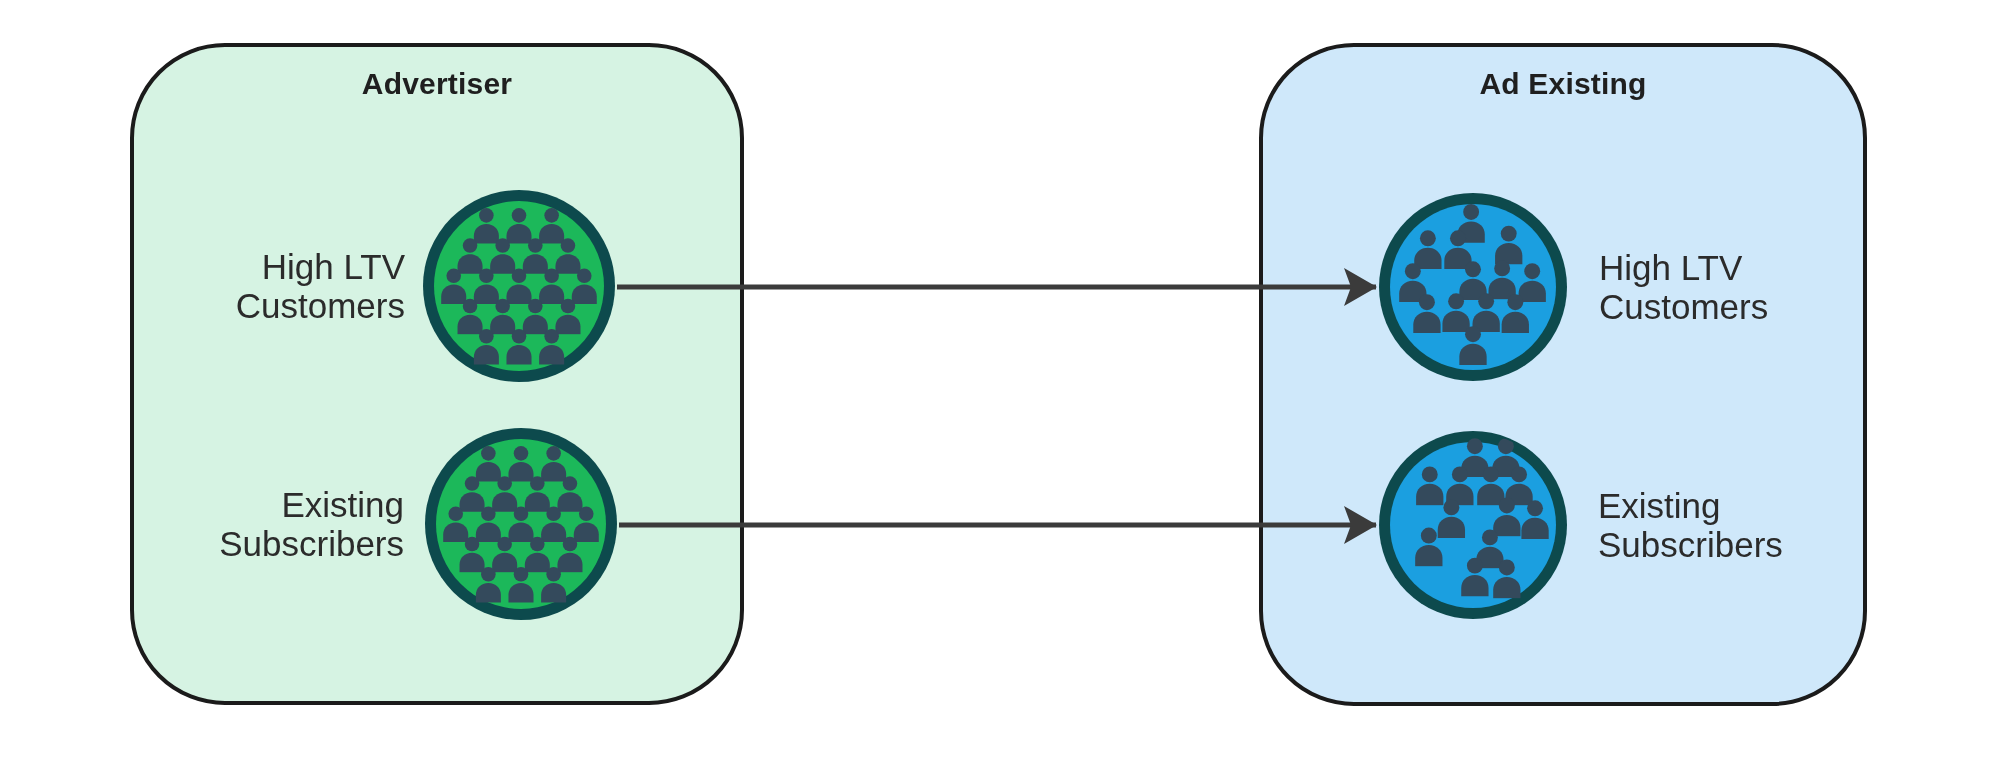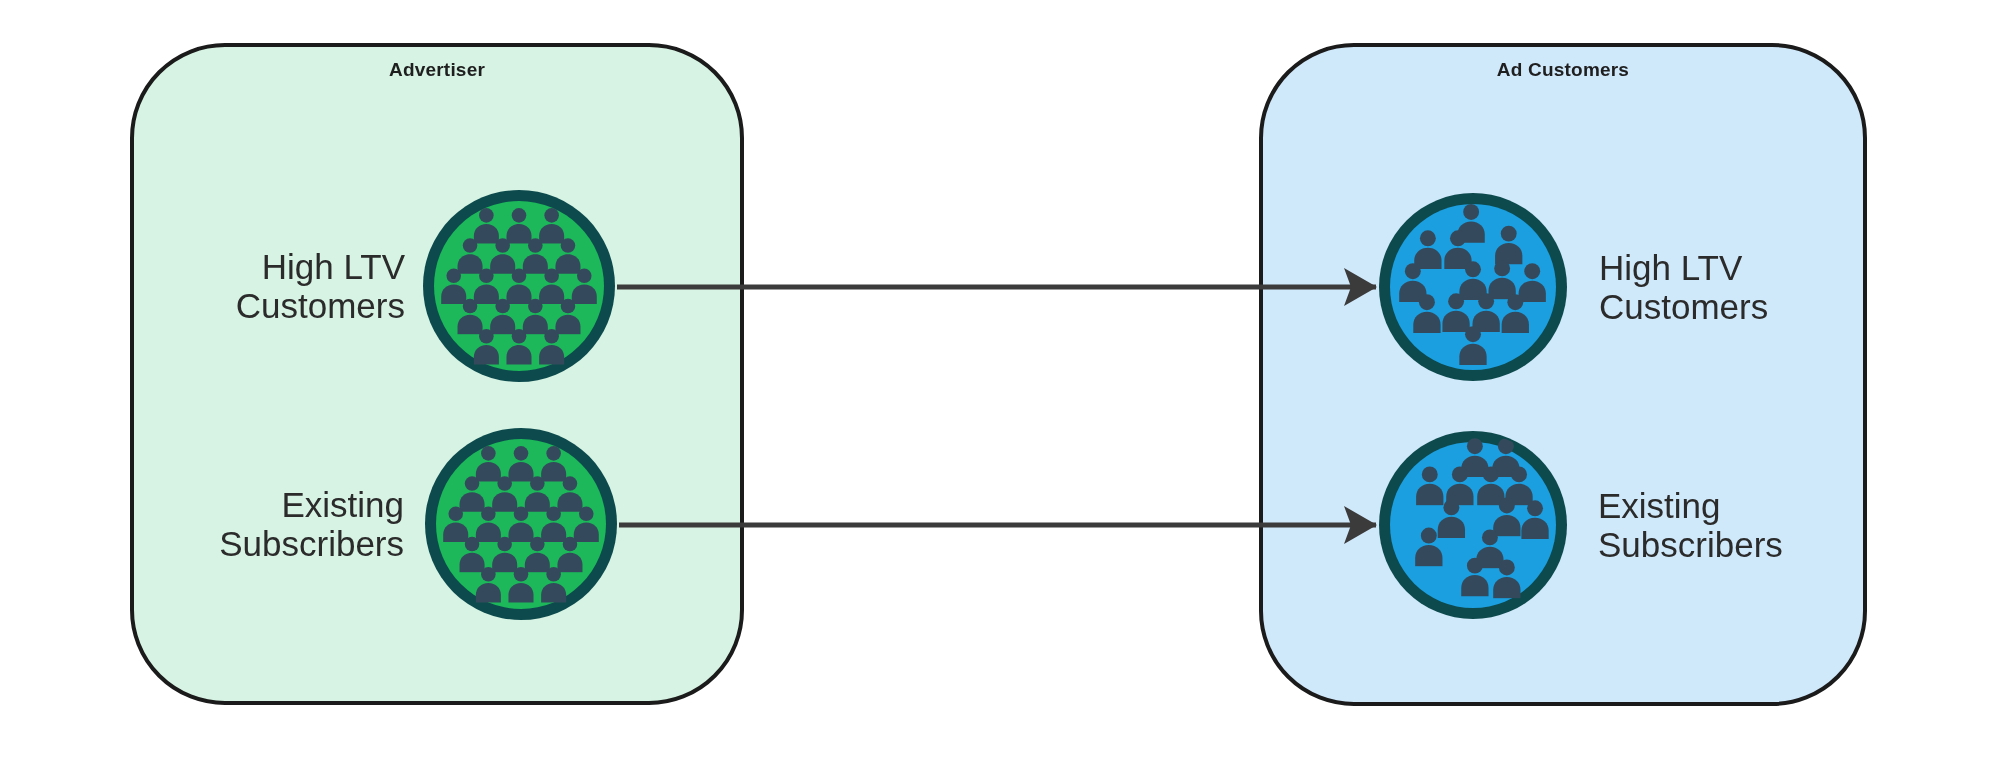--- a/index.html
+++ b/index.html
@@ -7,22 +7,22 @@
     position:relative;width:1999px;height:778px;overflow:hidden;
     font-family:"Liberation Sans","DejaVu Sans",sans-serif;background:#ffffff;
   }
   .group-box{
     position:absolute;box-sizing:border-box;
     border:4px solid #1b1b1b;border-radius:95px;
   }
   .group-box.advertiser{left:130px;top:43px;width:614px;height:662px;}
   .group-box.platform{left:1259px;top:43px;width:608px;height:663px;}
   .group-title{
-    padding-top:12px;text-align:center;
-    font-size:19px;font-weight:700;color:#1f1f1f;letter-spacing:0.2px;
+    padding-top:20px;text-align:center;
+    font-size:30px;font-weight:700;color:#1f1f1f;letter-spacing:0.2px;
   }
   svg.overlay{position:absolute;left:0;top:0;width:1999px;height:778px;pointer-events:none;}
   .audience-label{
     position:absolute;transform:translateY(-50%);
     font-size:35px;line-height:39px;color:#2b2b2b;white-space:nowrap;
   }
   .audience-label span{display:block;}
   .audience-label.align-right{text-align:right;}
   .audience-label.align-left{text-align:left;}
   #lbl-adv-high-ltv{right:1594px;top:286px;}
@@ -33,21 +33,21 @@
 </head>
 <body>
 
 <div class="canvas">
 
   <div class="group-box advertiser" style="background: rgb(214, 243, 227); border-color: rgb(27, 27, 27);">
     <div class="group-title" style="color: rgb(31, 31, 31);">Advertiser</div>
   </div>
 
   <div class="group-box platform" style="background: rgb(207, 232, 250); border-color: rgb(27, 27, 27);">
-    <div class="group-title" style="color: rgb(31, 31, 31);">Ad Customers</div>
+    <div class="group-title" style="color: rgb(31, 31, 31);">Ad Existing</div>
   </div>
 
   <svg class="overlay" viewBox="0 0 1999 778">
       <defs>
         <symbol id="person-glyph" viewBox="0 0 24 27">
           <circle cx="12" cy="6.1" r="5.3"></circle>
           <path d="M12 12.4 C6.7 12.4 2.9 16.1 2.9 21 L2.9 26.6 L21.1 26.6 L21.1 21 C21.1 16.1 17.3 12.4 12 12.4 Z"></path>
         </symbol>
         <marker id="arrowhead" markerUnits="userSpaceOnUse" markerWidth="36" markerHeight="40" refX="32" refY="19" orient="auto">
           <polygon points="0,0 33,19 0,38 7,19" fill="#3b3b3b"></polygon>

